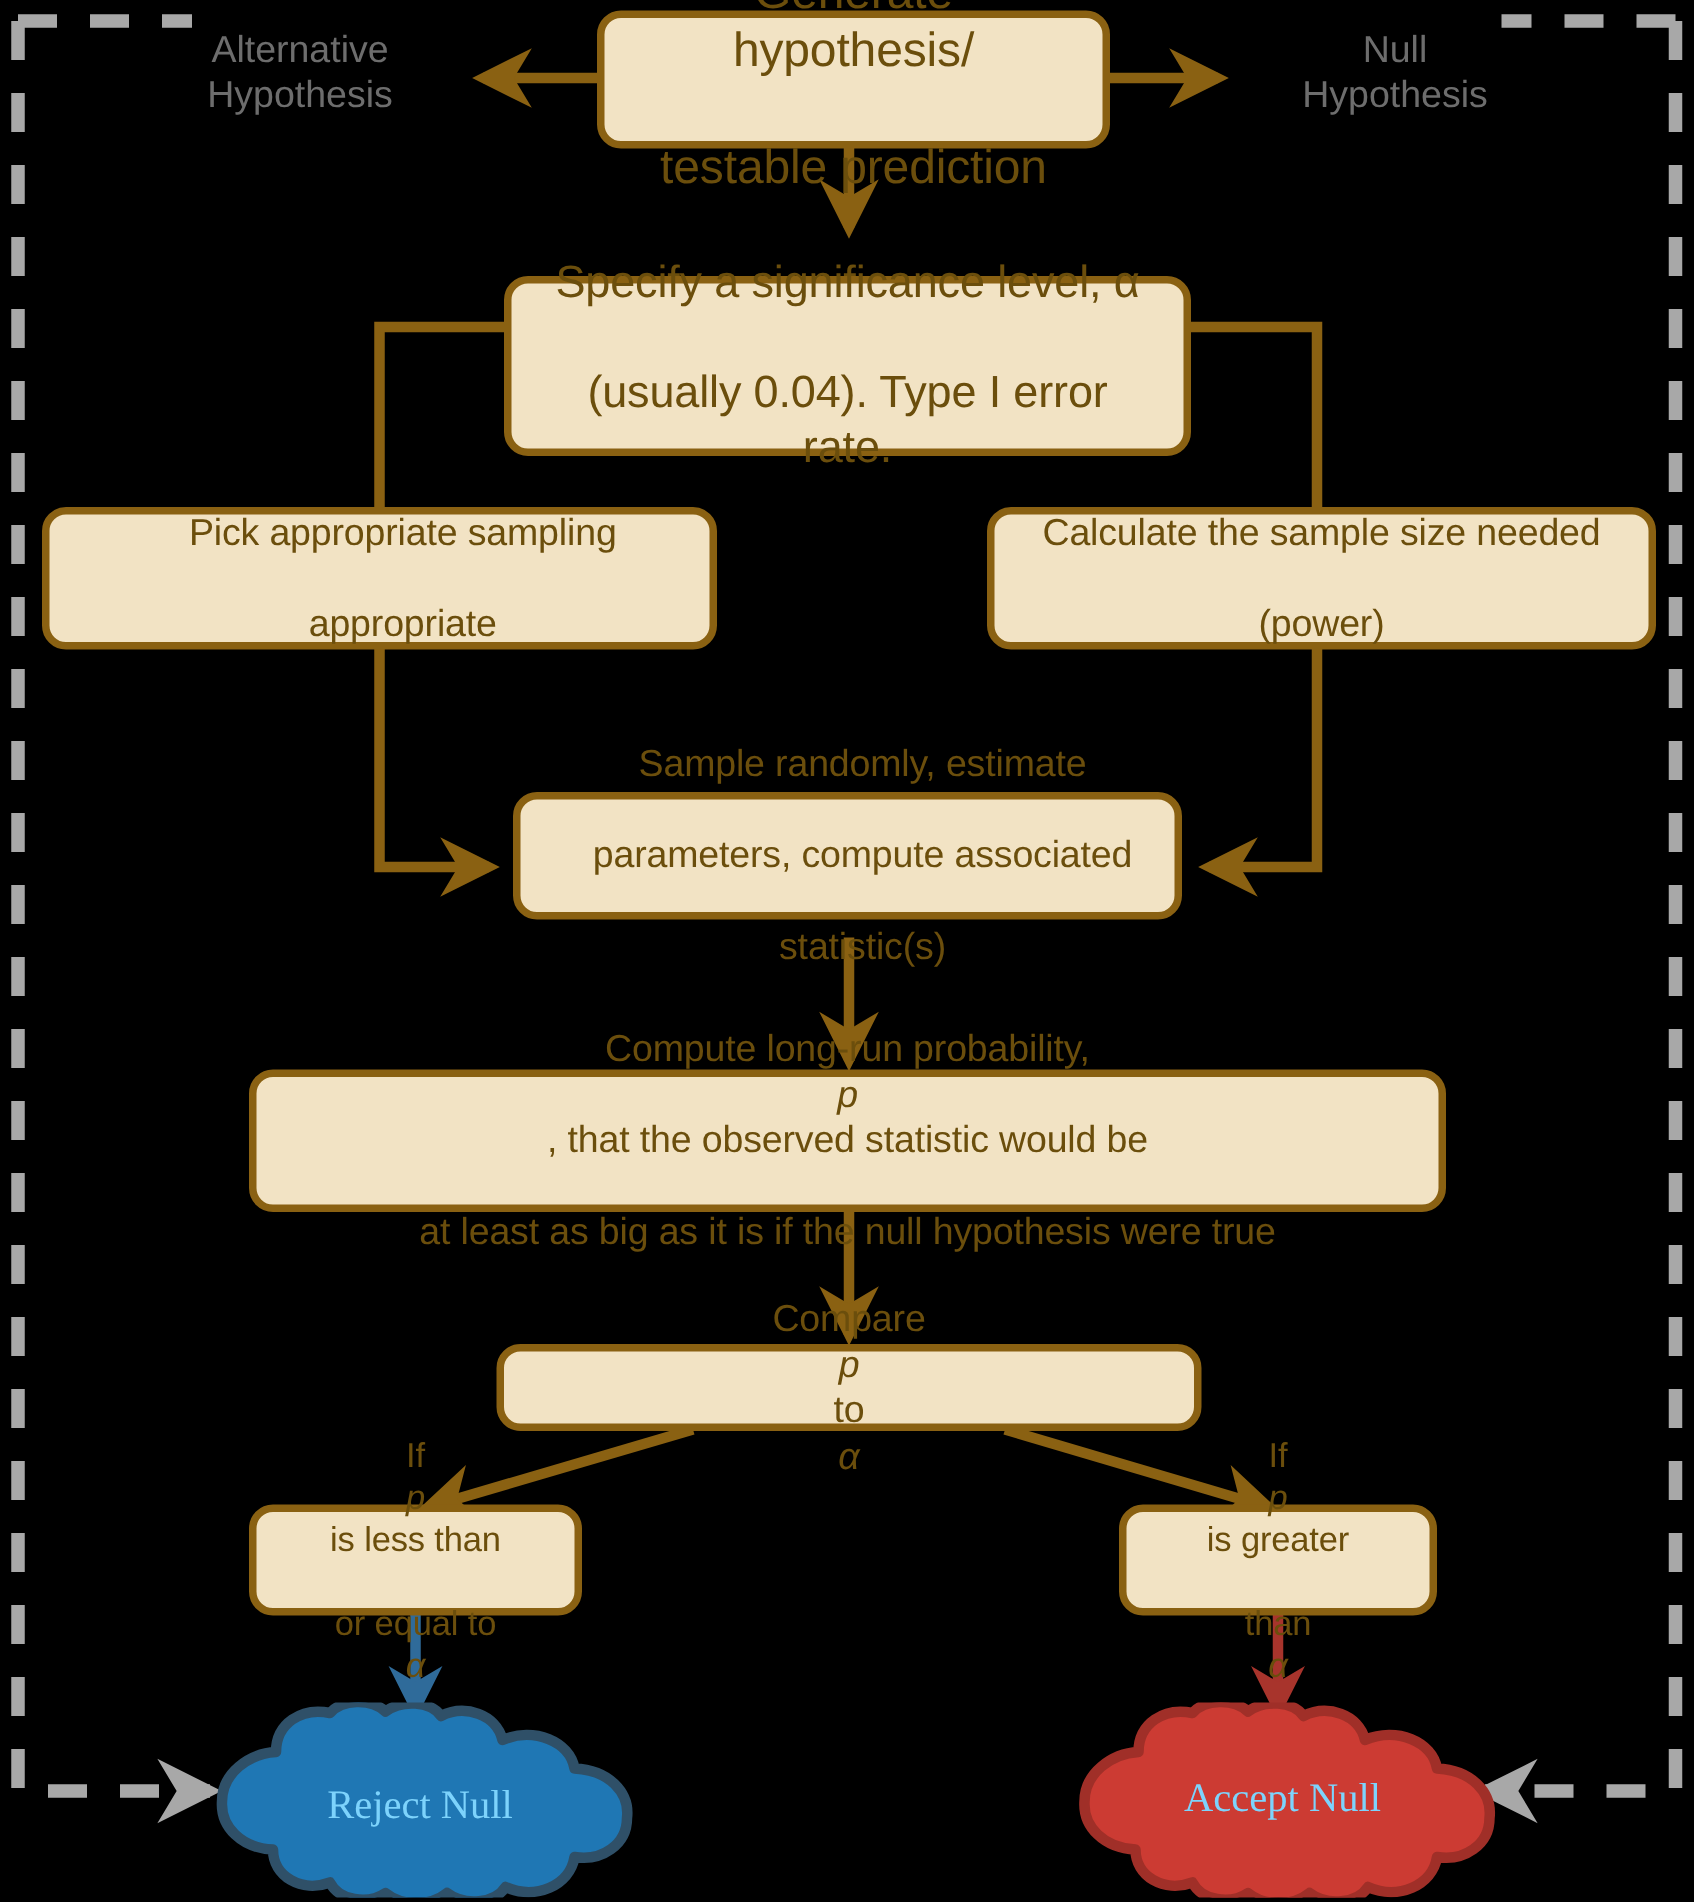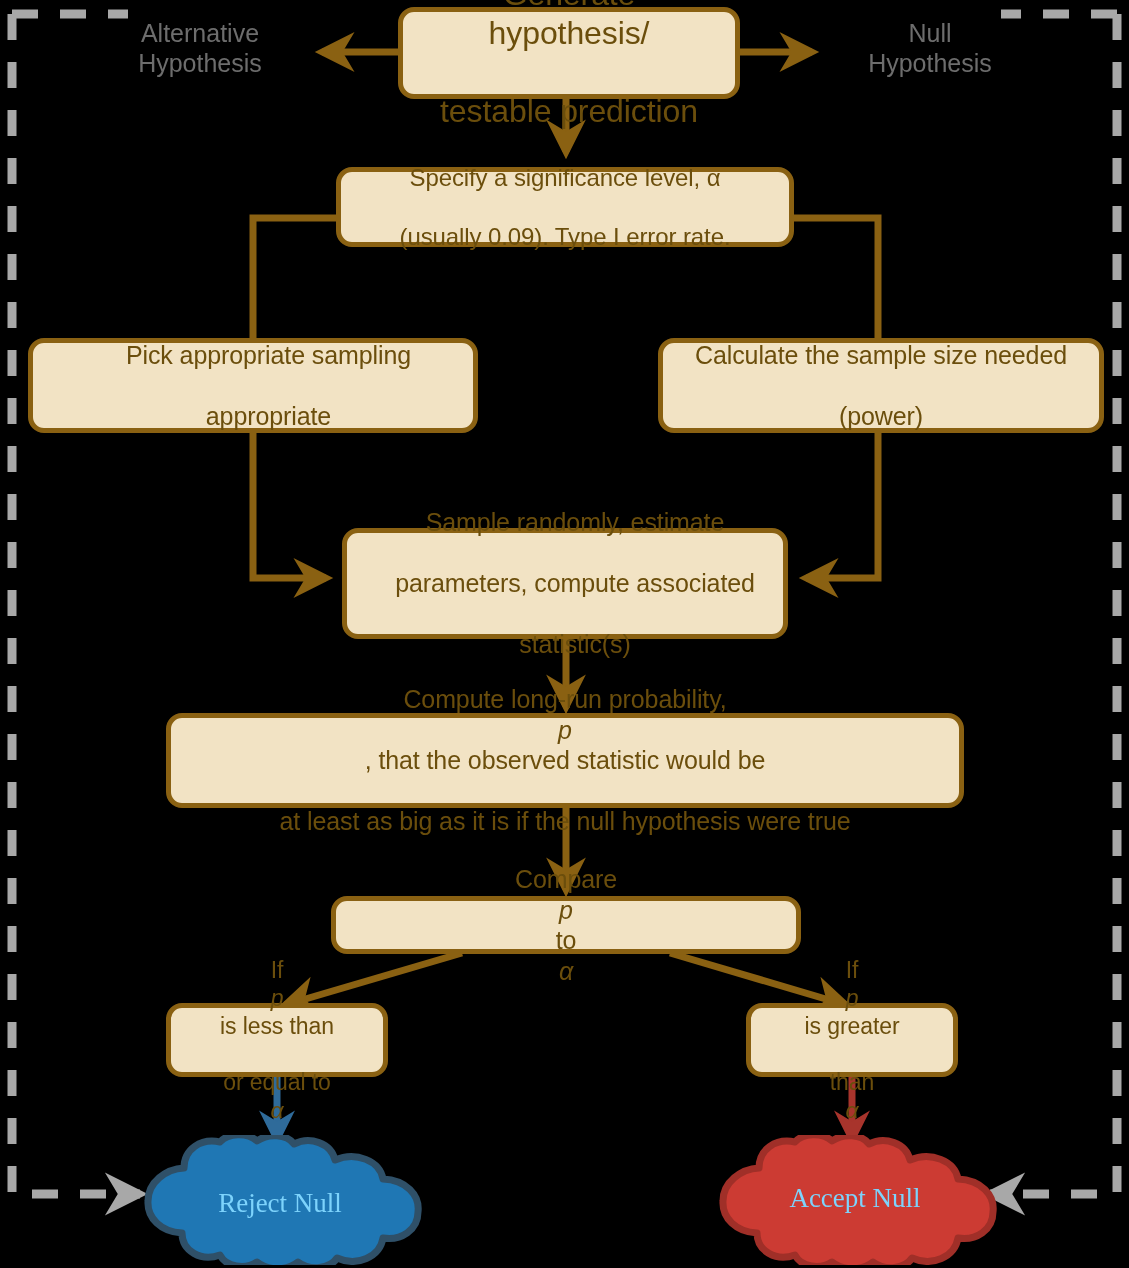--- a/index.html
+++ b/index.html
@@ -125,42 +125,42 @@
     <div>Hypothesis</div>
   </div>
 
   <div class="node" style="left:398px; top:7px; width:342px; height:92px; font-size:32px;">
     <span>
       <span>Generate hypothesis/</span><br>
       <span>testable prediction</span>
     </span>
   </div>
 
-  <div class="node" style="left:336px; top:167px; width:458px; height:80px; font-size:24px;">
+  <div class="node" style="left:336px; top:184px; width:458px; height:120px; font-size:30px;">
     <span>
       <span>Specify a significance level, α</span><br>
-      <span>(usually 0.09). Type I error rate.</span>
+      <span>(usually 0.04). Type I error rate.</span>
     </span>
   </div>
 
   <div class="node" style="left:28px; top:338px; width:450px; height:95px; font-size:25px;padding-left:31px;">
     <span>
       <span>Pick appropriate  sampling</span><br>
       <span>appropriate</span>
     </span>
   </div>
 
   <div class="node" style="left:658px; top:338px; width:446px; height:95px; font-size:25px;">
     <span>
       <span>Calculate the sample size needed</span><br>
       <span>(power)</span>
     </span>
   </div>
 
-  <div class="node" style="left:342px; top:528px; width:446px; height:111px; font-size:25px;padding-left:20px;">
+  <div class="node" style="left:342px; top:528px; width:446px; height:85px; font-size:25px;padding-left:20px;">
     <span>
       <span>Sample randomly, estimate</span><br>
       <span>parameters, compute associated</span><br>
       <span>statistic(s)</span>
     </span>
   </div>
 
   <div class="node" style="left:166px; top:713px; width:798px; height:95px; font-size:25px;align-items:center;">
     <span>
       <span><span>Compute long-run probability, </span><i>p</i><span>, that the observed statistic would be</span></span><br>

